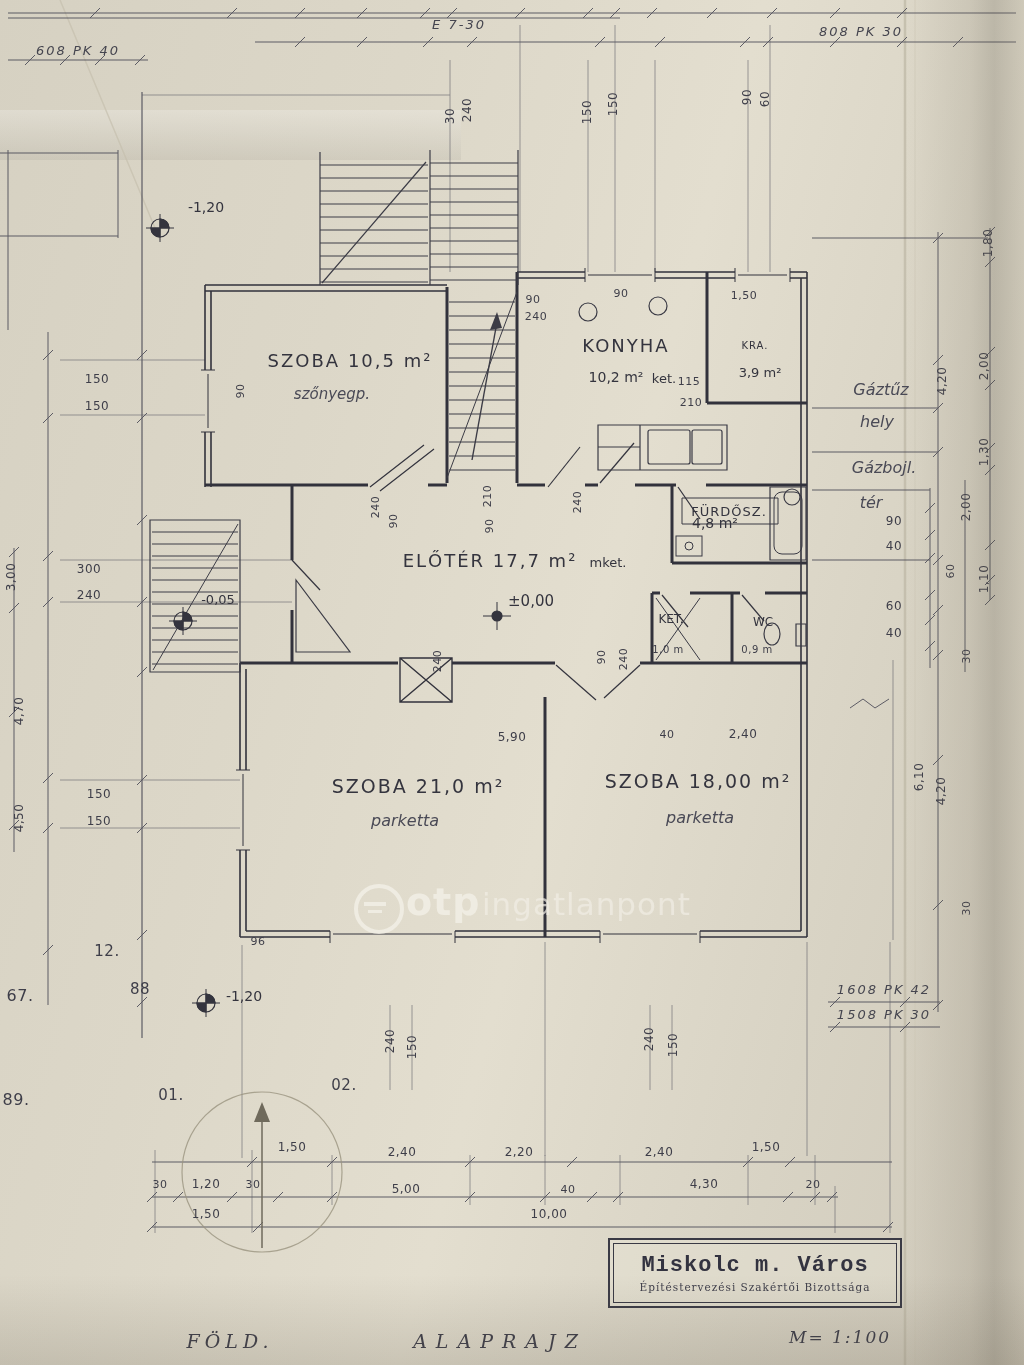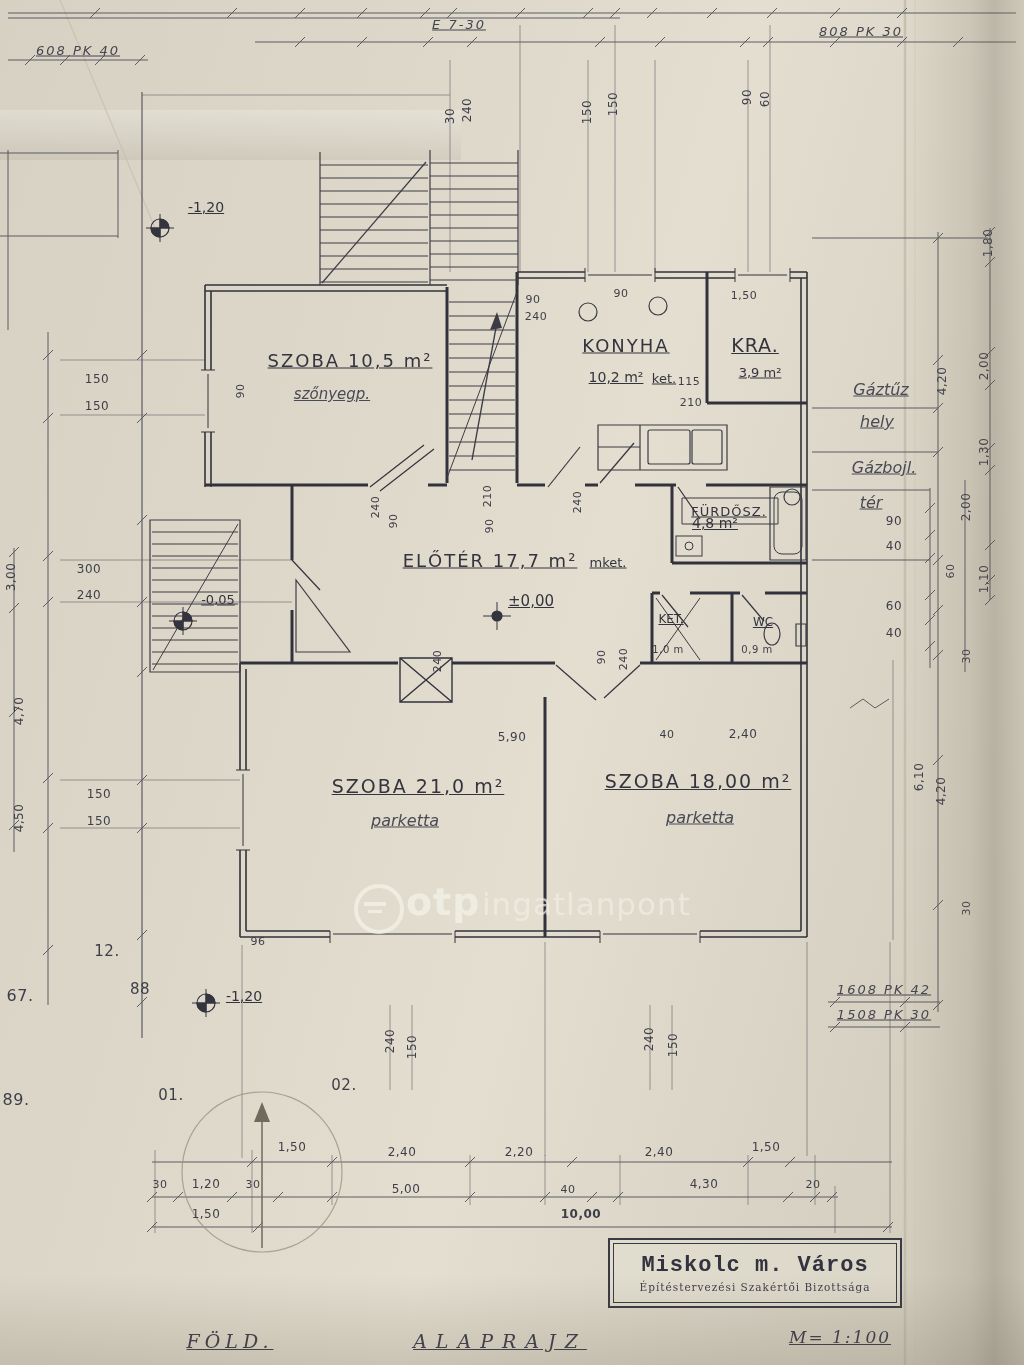--- a/index.html
+++ b/index.html
@@ -9,21 +9,21 @@
     background:linear-gradient(105deg,#d6d1c2 0%,#dcd7c8 30%,#e3decf 55%,#d8d3c4 78%,#cfc9ba 100%);
     font-family:"DejaVu Sans",sans-serif;color:#35353f;
   }
   .edge-right{position:absolute;right:0;top:0;width:120px;height:100%;pointer-events:none;
     background:linear-gradient(90deg,rgba(0,0,0,0) 0%,rgba(120,112,95,.16) 55%,rgba(90,84,70,.24) 75%,rgba(160,152,132,.20) 100%);}
   .edge-bottom{position:absolute;left:0;bottom:0;width:100%;height:90px;pointer-events:none;
     background:linear-gradient(0deg,rgba(100,92,76,.20),rgba(0,0,0,0));}
   .crease-top{position:absolute;left:0;top:110px;width:45%;height:50px;pointer-events:none;
     background:linear-gradient(180deg,rgba(255,255,255,.22),rgba(0,0,0,.05));}
   svg#plan-svg{position:absolute;left:0;top:0;}
-  .lbl{position:absolute;white-space:nowrap;transform:translate(-50%,-50%);color:#34343e;text-decoration:underline;}
+  .lbl{position:absolute;white-space:nowrap;transform:translate(-50%,-50%);color:#34343e;}
   .room{letter-spacing:2px;font-size:18px;}
   .hand{font-style:italic;color:#4a4a56;}
   .code{font-size:13px;letter-spacing:2px;color:#45454f;font-style:italic;}
   .dim{position:absolute;white-space:nowrap;font-size:12px;letter-spacing:.5px;color:#3e3e49;}
   .watermark{position:absolute;left:340px;top:878px;width:340px;height:56px;opacity:.82;}
   .wm-ring{position:absolute;left:14px;top:6px;width:42px;height:42px;border:4px solid #f3f0e7;border-radius:50%;}
   .wm-bar{position:absolute;left:24px;top:24px;width:22px;height:4px;background:#f3f0e7;}
   .wm-bar2{position:absolute;left:28px;top:32px;width:14px;height:3px;background:#f3f0e7;}
   .wm-otp{position:absolute;left:66px;top:2px;font-size:38px;font-weight:bold;color:#f3f0e7;letter-spacing:1px;}
   .wm-suffix{position:absolute;left:142px;top:8px;font-size:31px;color:#f1eee5;opacity:.85;letter-spacing:1px;}
@@ -192,21 +192,21 @@
     </g>
   </svg>
 
   <span class="lbl room" style="left:350px;top:360px;">SZOBA 10,5 m²</span>
   <span class="lbl hand" style="left:332px;top:394px;font-size:15px;">szőnyegp.</span>
 
   <span class="lbl room" style="left:626px;top:345px;">KONYHA</span>
   <span class="lbl" style="left:616px;top:377px;font-size:14px;">10,2 m²</span>
   <span class="lbl" style="left:664px;top:378px;font-size:13px;">ket.</span>
 
-  <span class="lbl" style="left:755px;top:345px;font-size:19px;letter-spacing:1px;">KRA.</span>
+  <span class="lbl" style="left:755px;top:345px;font-size:10px;letter-spacing:1px;">KRA.</span>
   <span class="lbl" style="left:760px;top:372px;font-size:13px;">3,9 m²</span>
 
   <span class="lbl room" style="left:490px;top:560px;">ELŐTÉR 17,7 m²</span>
   <span class="lbl" style="left:608px;top:562px;font-size:13px;">mket.</span>
 
   <span class="lbl" style="left:729px;top:511px;font-size:13px;letter-spacing:1px;">FÜRDŐSZ.</span>
   <span class="lbl" style="left:715px;top:523px;font-size:14px;">4,8 m²</span>
 
   <span class="lbl" style="left:763px;top:622px;font-size:12px;">WC</span>
   <span class="lbl" style="left:671px;top:619px;font-size:12px;">KET.</span>
@@ -295,21 +295,21 @@
       <span class="dim" style="left: 659px; top: 1152px; transform: translate(-50%, -50%);">2,40</span>
       <span class="dim" style="left: 766px; top: 1147px; transform: translate(-50%, -50%);">1,50</span>
       <span class="dim" style="left: 160px; top: 1184px; font-size: 11px; transform: translate(-50%, -50%);">30</span>
       <span class="dim" style="left: 206px; top: 1184px; transform: translate(-50%, -50%);">1,20</span>
       <span class="dim" style="left: 253px; top: 1184px; font-size: 11px; transform: translate(-50%, -50%);">30</span>
       <span class="dim" style="left: 406px; top: 1189px; transform: translate(-50%, -50%);">5,00</span>
       <span class="dim" style="left: 568px; top: 1189px; font-size: 11px; transform: translate(-50%, -50%);">40</span>
       <span class="dim" style="left: 704px; top: 1184px; transform: translate(-50%, -50%);">4,30</span>
       <span class="dim" style="left: 813px; top: 1184px; font-size: 11px; transform: translate(-50%, -50%);">20</span>
       <span class="dim" style="left: 206px; top: 1214px; transform: translate(-50%, -50%);">1,50</span>
-      <span class="dim" style="left: 581px; top: 1214px; transform: translate(-50%, -50%); font-weight: bold;">10,00</span>
+      <span class="dim" style="left: 549px; top: 1214px; transform: translate(-50%, -50%);">10,00</span>
       <span class="dim" style="left: 107px; top: 951px; font-size: 15px; transform: translate(-50%, -50%);">12.</span>
       <span class="dim" style="left: 140px; top: 989px; font-size: 15px; transform: translate(-50%, -50%);">88</span>
       <span class="dim" style="left: 20px; top: 995px; font-size: 16px; transform: translate(-50%, -50%);">67.</span>
       <span class="dim" style="left: 16px; top: 1099px; font-size: 16px; transform: translate(-50%, -50%);">89.</span>
       <span class="dim" style="left: 171px; top: 1095px; font-size: 15px; transform: translate(-50%, -50%);">01.</span>
       <span class="dim" style="left: 299px; top: 1085px; font-size: 15px; transform: translate(-50%, -50%); margin-left: 45px;">02.</span>
     </div>
 
   <div class="watermark">
     <span class="wm-ring"></span>

